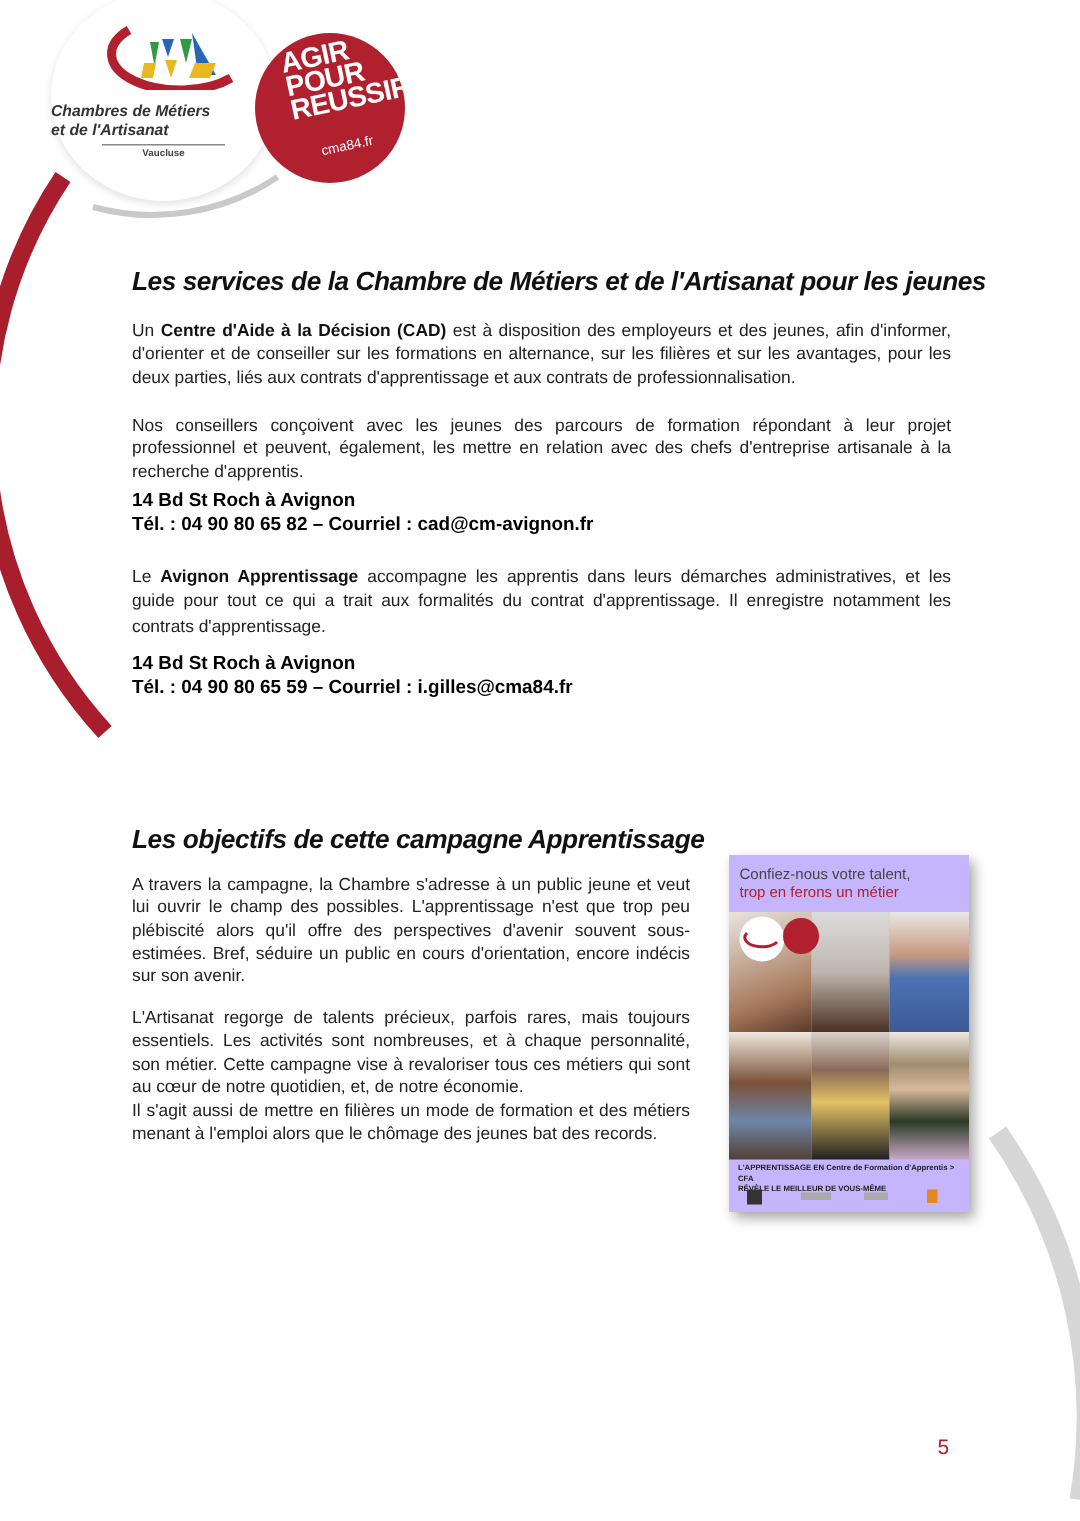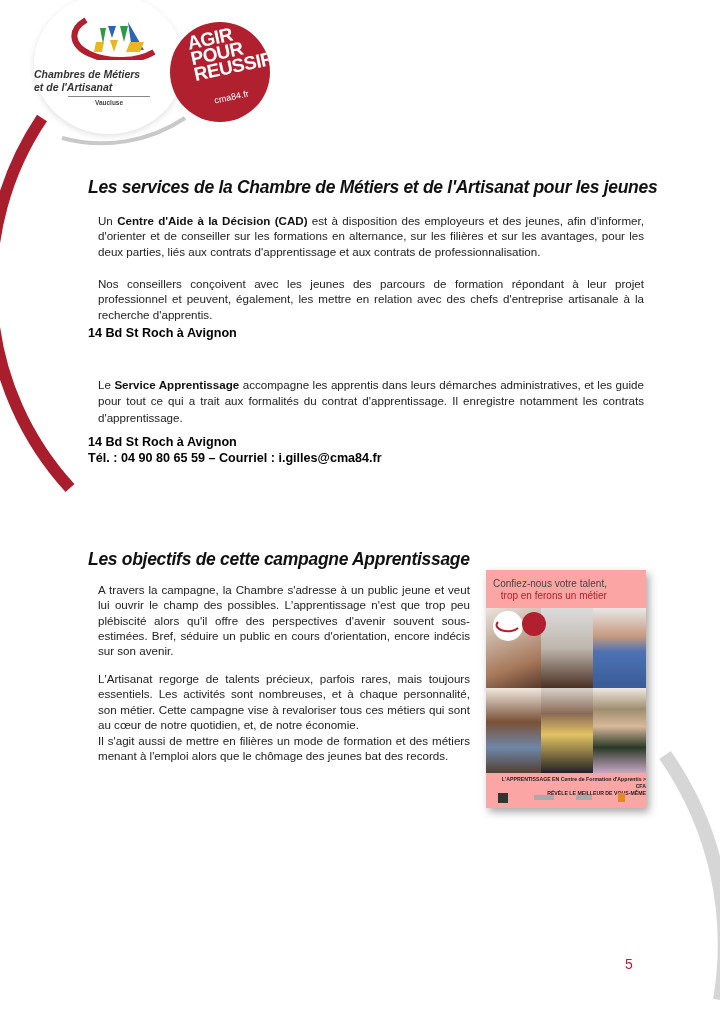--- a/index.html
+++ b/index.html
@@ -30,30 +30,30 @@
     font-weight: bold; font-size: 19px; line-height: 16px; letter-spacing: -0.5px;
   }
   .agir-url { position: absolute; left: 44px; top: 70px; font-size: 9px; transform: rotate(-12deg); color:#fff; }
 
   .h2 {
     position: absolute; left: 88px; font-style: italic; font-weight: bold;
     font-size: 17.5px; color: #111; letter-spacing: -0.3px;
     font-family: Liberation Sans, sans-serif;
   }
   .para {
-    position: absolute; left: 98px; width: 546px; font-size: 11.6px; line-height: 15.3px;
+    position: absolute; left: 88px; width: 546px; font-size: 11.6px; line-height: 15.3px;
     text-align: justify; color: #222;
   }
   .para b { color: #111; }
   .contact { position: absolute; left: 88px; font-size: 12.6px; font-weight: bold; line-height: 16px; color: #000000; }
   .col-para { width: 372px; }
 
   .poster {
-    position: absolute; left: 486px; top: 570px; width: 160px; height: 238px; background: #fca5a5;
-    box-shadow: 3px 4px 8px rgba(0,0,0,0.35); overflow: hidden; text-align: right;
+    position: absolute; left: 486px; top: 570px; width: 160px; height: 238px; background: #c4b5fd;
+    box-shadow: 3px 4px 8px rgba(0,0,0,0.35); overflow: hidden;
   }
   .poster-title { position: absolute; left: 7px; top: 8px; font-size: 10px; line-height: 12px; color: #444; }
   .poster-title .r { color: #b0202e; display:block; }
   .poster-grid { position: absolute; left: 0; top: 38px; width: 160px; height: 165px; }
   .tile { position: absolute; }
   .poster-footer { position: absolute; left: 6px; top: 206px; font-size: 5.2px; line-height: 7px; color: #222; font-weight: bold; }
   .poster-logos { position: absolute; left: 10px; top: 222px; width: 145px; height: 12px; }
   .page-num { position: absolute; left: 625px; top: 956px; font-size: 14px; color: #b0202e; }
 </style>
 </head>
@@ -95,23 +95,24 @@
 </div>
 
 <div class="h2" style="top:177px">Les services de la Chambre de Métiers et de l'Artisanat pour les jeunes</div>
 
 <div class="para" style="top:213px"><span>Un </span><b>Centre d'Aide à la Décision (CAD)</b><span> est à disposition des employeurs et des jeunes, afin d'informer, d'orienter et de conseiller sur les formations en alternance, sur les filières et sur les avantages, pour les deux parties, liés aux contrats d'apprentissage et aux contrats de professionnalisation.</span></div>
 
 <div class="para" style="top:276px">Nos conseillers conçoivent avec les jeunes des parcours de formation répondant à leur projet professionnel et peuvent, également, les mettre en relation avec des chefs d'entreprise artisanale à la recherche d'apprentis.</div>
 
 <div class="contact" style="top:325px">
   <div>14 Bd St Roch à Avignon</div>
+  <div>Tél. : 04 90 80 65 82 – Courriel : cad@cm-avignon.fr</div>
 </div>
 
-<div class="para" style="top:377px; line-height:16.3px"><span>Le </span><b>Service Apprentissage</b><span> accompagne les apprentis dans leurs démarches administratives, et les guide pour tout ce qui a trait aux formalités du contrat d'apprentissage. Il enregistre notamment les contrats d'apprentissage.</span></div>
+<div class="para" style="top:377px; line-height:16.3px"><span>Le </span><b>Avignon Apprentissage</b><span> accompagne les apprentis dans leurs démarches administratives, et les guide pour tout ce qui a trait aux formalités du contrat d'apprentissage. Il enregistre notamment les contrats d'apprentissage.</span></div>
 
 <div class="contact" style="top:434px">
   <div>14 Bd St Roch à Avignon</div>
   <div>Tél. : 04 90 80 65 59 – Courriel : i.gilles@cma84.fr</div>
 </div>
 
 <div class="h2" style="top:549px">Les objectifs de cette campagne Apprentissage</div>
 
 <div class="para col-para" style="top:582px">A travers la campagne, la Chambre s'adresse à un public jeune et veut lui ouvrir le champ des possibles. L'apprentissage n'est que trop peu plébiscité alors qu'il offre des perspectives d'avenir souvent sous-estimées. Bref, séduire un public en cours d'orientation, encore indécis sur son avenir.</div>
 <div class="para col-para" style="top:671px">L'Artisanat regorge de talents précieux, parfois rares, mais toujours essentiels. Les activités sont nombreuses, et à chaque personnalité, son métier. Cette campagne vise à revaloriser tous ces métiers qui sont au cœur de notre quotidien, et, de notre économie.</div>

